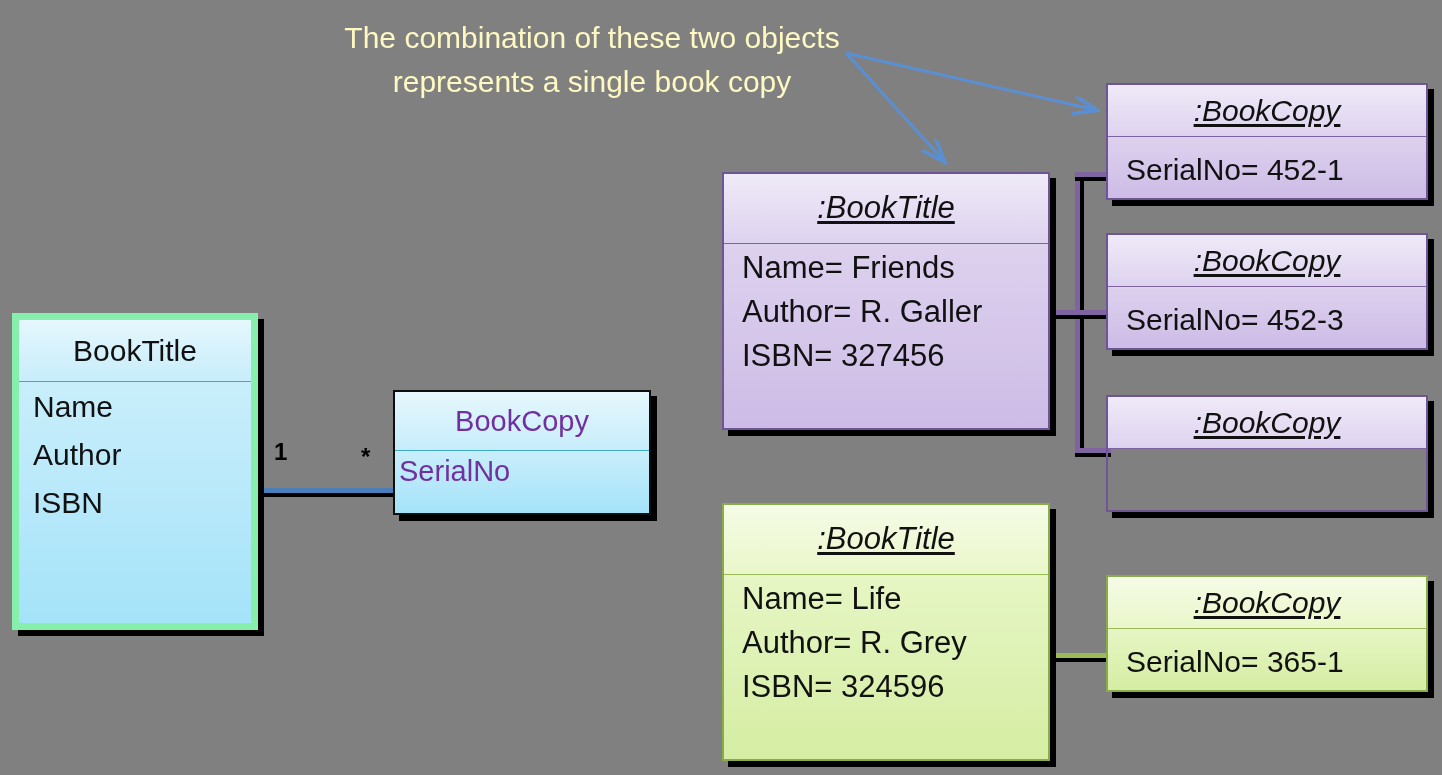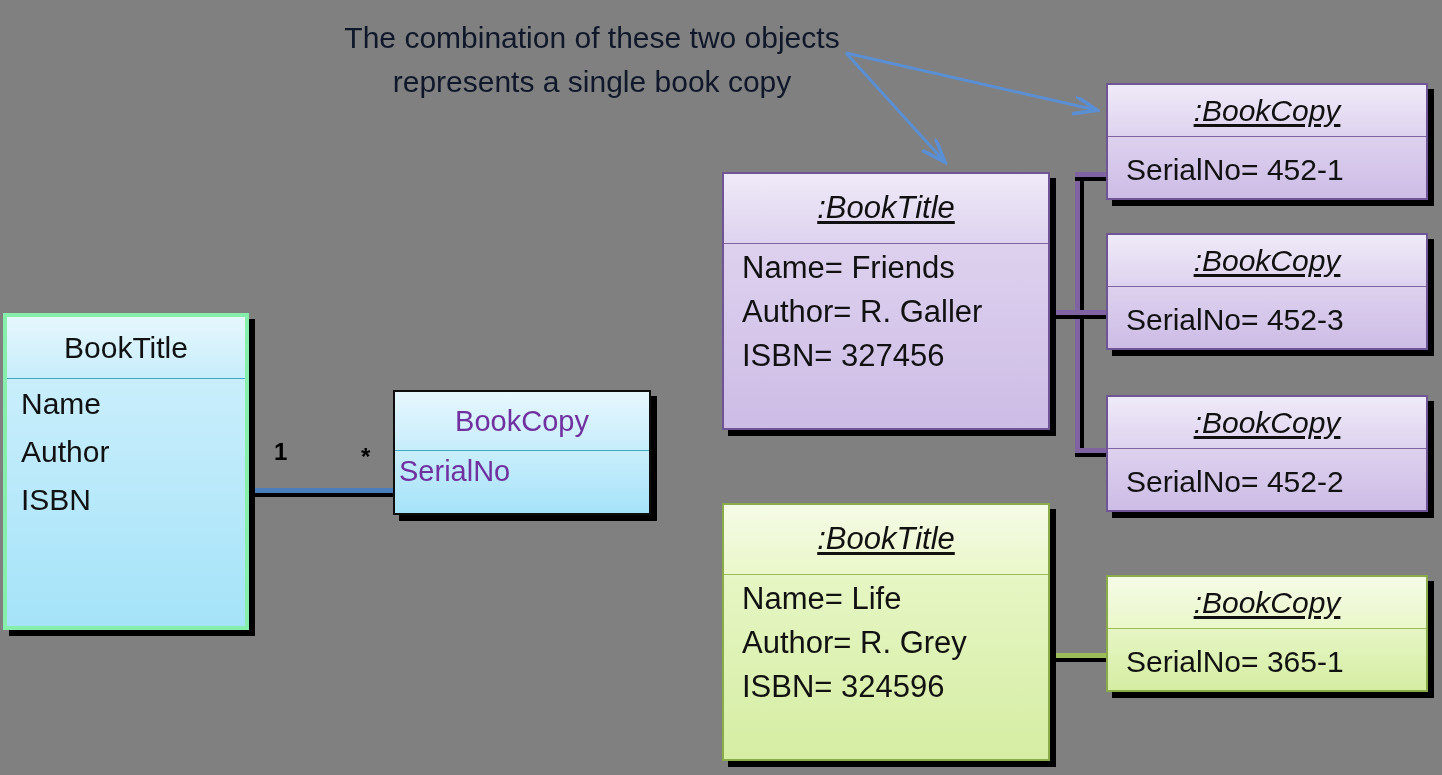--- a/index.html
+++ b/index.html
@@ -53,22 +53,22 @@
   .cls .uml-head {
     background: linear-gradient(to bottom, #e6f7fd 0%, #c7edfb 100%);
     border-bottom: 1.5px solid #3fa9c9;
   }
   .cls .uml-body {
     background: linear-gradient(to bottom, #c9eefb 0%, #a5e3f9 100%);
   }
   .cls { border-color: #2f8fae; }
 
   #class-booktitle {
-    left: 3px; top: 313px; width: 246px; height: 317px;
-    border: 4px solid #86efac;
+    left: 12px; top: 313px; width: 246px; height: 317px;
+    border: 7px solid #86efac;
   }
   #class-booktitle .uml-head {
     height: 62px;
     font-size: 30px;
     color: #111;
   }
   #class-booktitle .uml-body {
     height: calc(100% - 62px);
     padding: 10px 9px 0 14px;
     font-size: 30px;
@@ -186,21 +186,21 @@
   #mult-many { left: 361px; top: 445px; }
 
   
   #caption {
     position: absolute;
     left: 338px; top: 16px;
     width: 508px;
     text-align: center;
     font-size: 30px;
     line-height: 1.45;
-    color: #0f172a;
+    color: #fef9c3;
   }
 
   
   #arrow-svg {
     position: absolute;
     left: 0; top: 0;
     width: 1442px; height: 775px;
     pointer-events: none;
   }
 </style>
@@ -286,23 +286,20 @@
     </div>
     <div class="uml-body">
       <div class="attr">SerialNo= 452-3</div>
     </div>
   </div>
 
   <div class="uml-box obj-purple obj-copy" id="obj-bookcopy-452-2">
     <div class="uml-head">
       <span class="obj-title">:BookCopy</span>
     </div>
-    <div class="uml-body">
-      <div class="attr">SerialNo= 452-2</div>
-    </div>
   </div>
 
   <div class="uml-box obj-green obj-copy" id="obj-bookcopy-444-1">
     <div class="uml-head">
       <span class="obj-title">:BookCopy</span>
     </div>
     <div class="uml-body">
       <div class="attr">SerialNo= 365-1</div>
     </div>
   </div>

